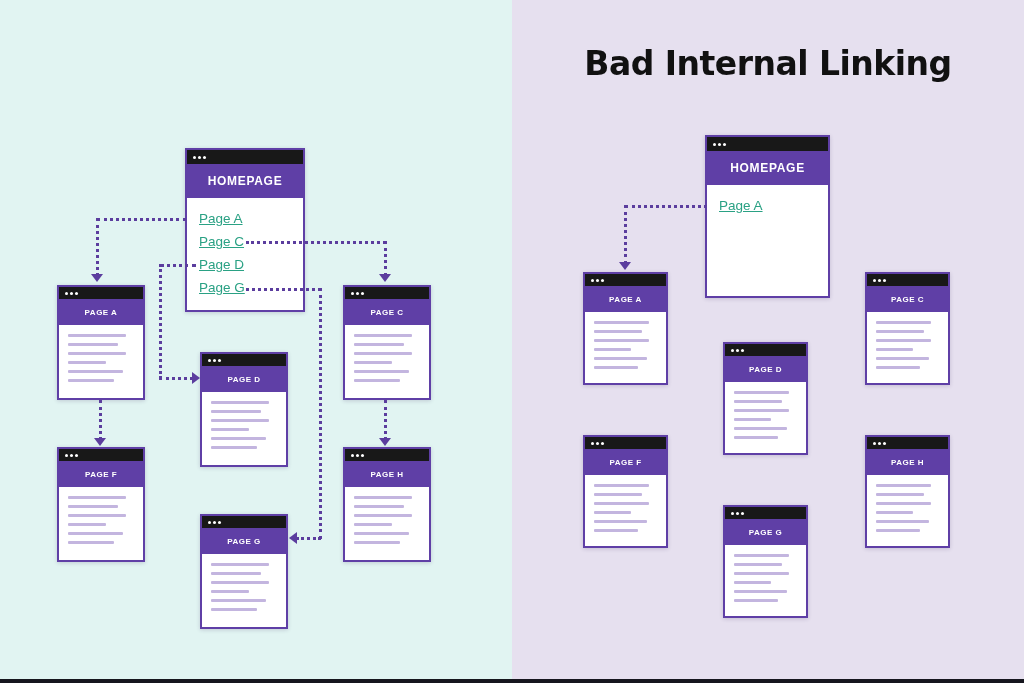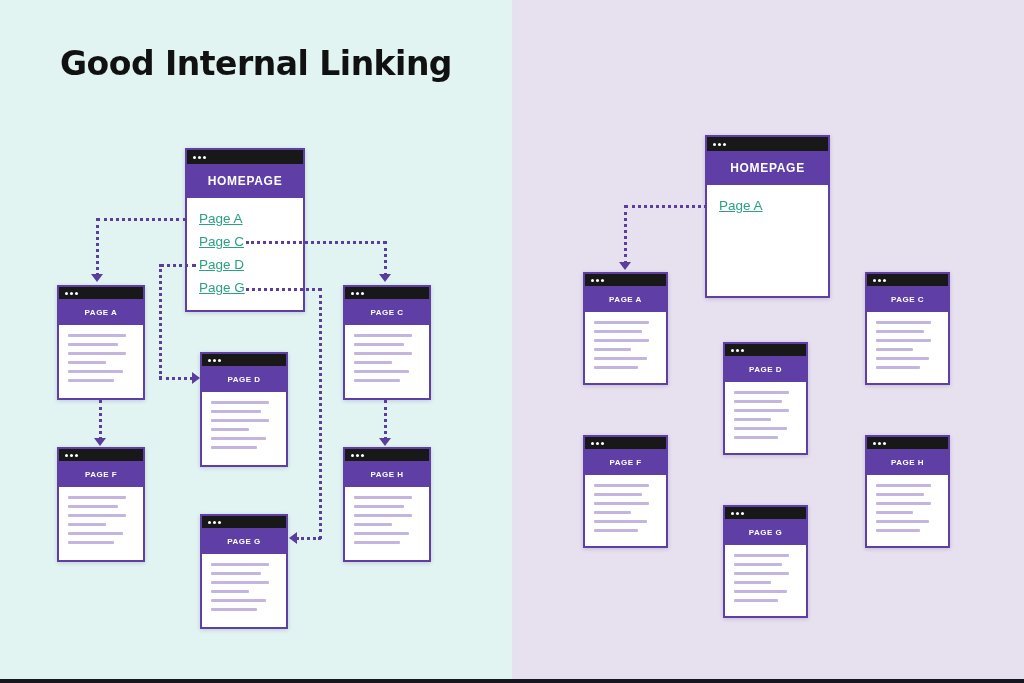--- a/index.html
+++ b/index.html
@@ -49,21 +49,21 @@
 
   .bottom-strip{position:absolute;left:0;bottom:0;width:1024px;height:4px;background:#16161e;}
 </style>
 </head>
 <body>
 
 <div id="canvas">
   <div class="half" id="half-left"></div>
   <div class="half" id="half-right"></div>
 
-  <div class="panel-title" id="title-left">Good Internal Linking</div>
+  <div class="panel-title" id="title-right">Bad Internal Linking</div>
 
   <div class="window homepage" style="left:185px;top:148px;width:120px;height:164px">
     <div class="topbar">
         <span class="dots"></span>
       </div>
     <div class="band">HOMEPAGE</div>
     <div class="body links">
       <span class="plink">Page A</span>
       <span class="plink">Page C</span>
       <span class="plink">Page D</span>

